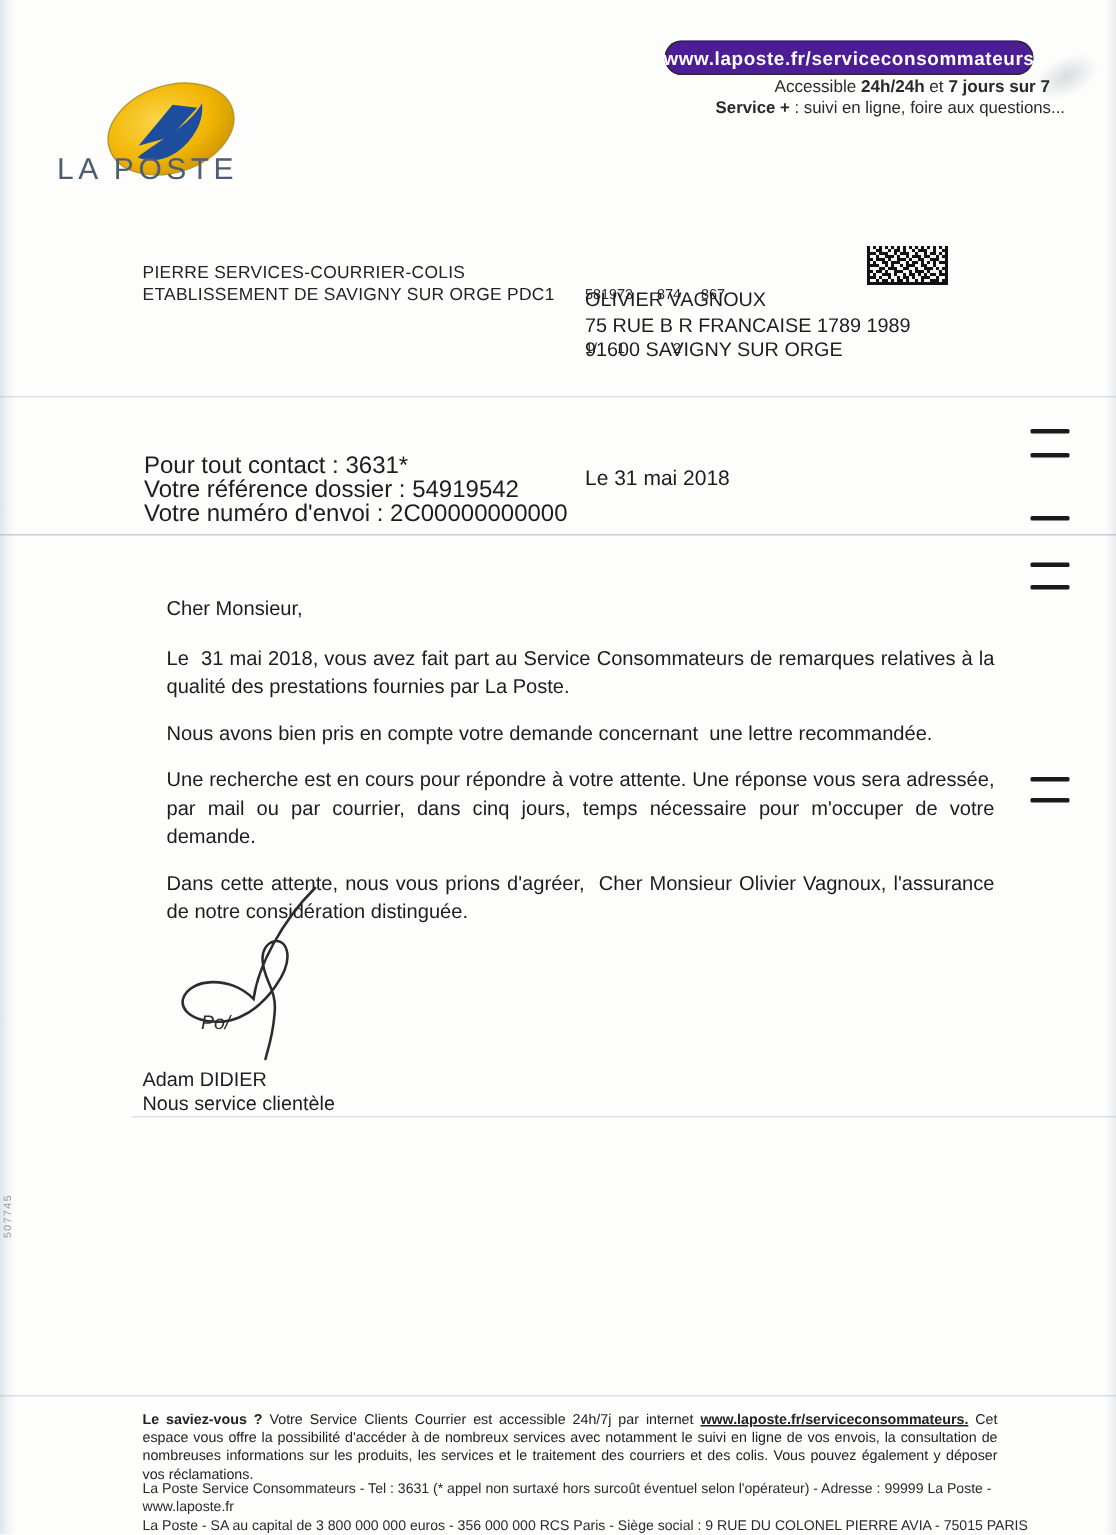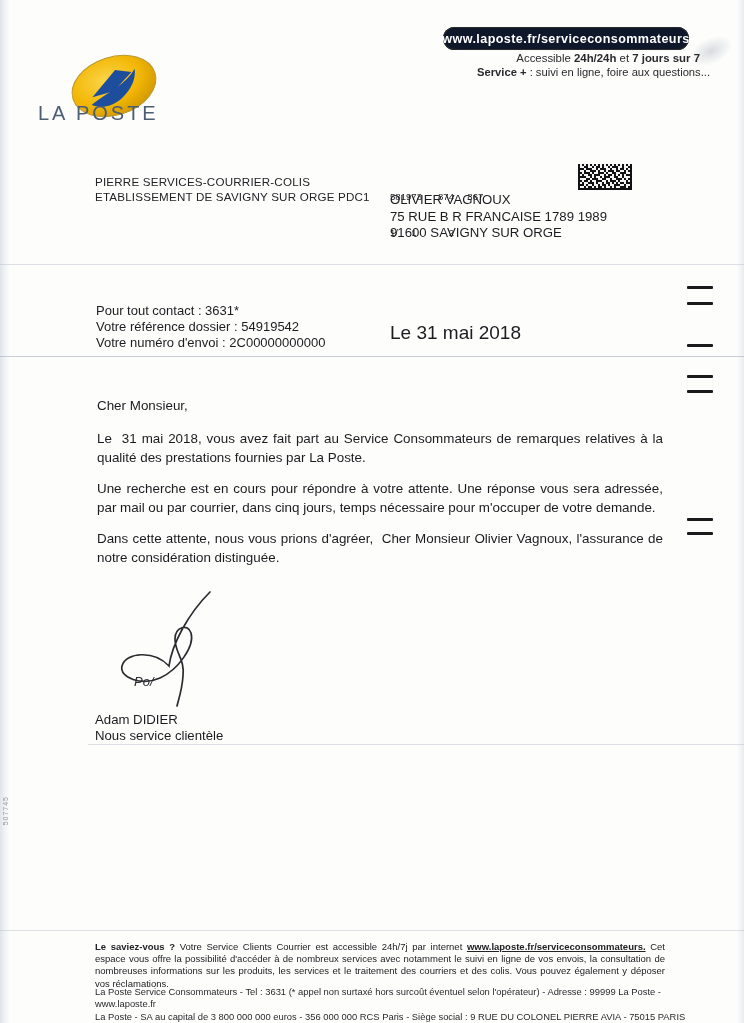--- a/index.html
+++ b/index.html
@@ -17,42 +17,42 @@
     background:radial-gradient(closest-side,rgba(150,158,168,.35),rgba(150,158,168,0));transform:rotate(-25deg);}
   .scanline{position:absolute;left:0;right:0;height:1px;background:rgba(168,178,192,.38)}
   .scanline.strong{background:rgba(158,168,182,.55)}
 
   
   .logo{position:absolute;left:36px;top:34px;width:150px;height:100px}
   .logo-text{position:absolute;left:38px;top:102px;width:150px;
     font-size:20px;font-weight:400;letter-spacing:3px;color:#4e5e72}
 
   
-  .banner{position:absolute;left:443px;top:27px;width:246px;height:23px;background:#0f172a;
+  .banner{position:absolute;left:443px;top:27px;width:246px;height:23px;background:#4c1d95;
     border-radius:13px;display:flex;align-items:center;justify-content:center;box-shadow:0 0 0 1px #2a2a2c inset}
   .banner span{color:#fff;font-size:12.6px;font-weight:700;letter-spacing:.4px}
   .access-line{position:absolute;left:400px;top:52px;width:300px;text-align:right;font-size:11.4px;color:#2a2a2e}
   .service-line{position:absolute;left:380px;top:66px;width:330px;text-align:right;font-size:11.2px;color:#2a2a2e}
   .b{font-weight:700}
 
   
   .sender{position:absolute;left:95px;top:174px;font-size:11.6px;line-height:15px;color:#232327;letter-spacing:.2px}
   .routing{position:absolute;left:390px;top:167px;font-size:9.6px;line-height:12px;color:#2a2a2e;white-space:pre}
   .barcode{position:absolute;left:578px;top:164px;display:grid;grid-template-columns:repeat(27,2px);grid-auto-rows:2px;background:#f4f4f2}
   .barcode i{display:block}
   .barcode i.on{background:#121214}
   .recipient{position:absolute;left:390px;top:192px;font-size:13.2px;line-height:16.5px;color:#1d1d21}
 
   
-  .reference{position:absolute;left:96px;top:303px;font-size:13px;line-height:15.8px;color:#1d1d21}
-  .date{position:absolute;left:390px;top:322px;font-size:19px;color:#1d1d21}
+  .reference{position:absolute;left:96px;top:303px;font-size:16px;line-height:15.8px;color:#1d1d21}
+  .date{position:absolute;left:390px;top:310px;font-size:14px;color:#1d1d21}
 
   
   .letter{position:absolute;left:95px;top:396px;width:568px;font-size:13.4px;line-height:19px;color:#1c1c20}
-  .letter p{margin:0 0 12px 2px;text-align:justify;white-space:pre-wrap}
+  .letter p{margin:0 0 12px 16px;text-align:justify;white-space:pre-wrap}
   .letter p.salutation{text-align:left;margin-bottom:14px}
 
   
   .signature{position:absolute;left:112px;top:590px;width:130px;height:118px}
   .signer{position:absolute;left:95px;top:712px;font-size:13.2px;line-height:16px;color:#1d1d21}
 
   
   .mark{position:absolute;left:687px;width:26px;height:3px;background:#1a1a1c;border-radius:1px}
 
   
@@ -473,20 +473,21 @@
 <div class="reference">
   <div>Pour tout contact : 3631*</div>
   <div>Votre référence dossier : 54919542</div>
   <div>Votre numéro d'envoi : 2C00000000000</div>
 </div>
 <div class="date">Le 31 mai 2018</div>
 
 <div class="letter">
   <p class="salutation">Cher Monsieur,</p>
   <p>Le  31 mai 2018, vous avez fait part au Service Consommateurs de remarques relatives à la qualité des prestations fournies par La Poste.</p>
+  <p>Nous avons bien pris en compte votre demande concernant  une lettre recommandée.</p>
   <p>Une recherche est en cours pour répondre à votre attente. Une réponse vous sera adressée, par mail ou par courrier, dans cinq jours, temps nécessaire pour m'occuper de votre demande.</p>
   <p>Dans cette attente, nous vous prions d'agréer,  Cher Monsieur Olivier Vagnoux, l'assurance de notre considération distinguée.</p>
 </div>
 
 <div class="signature">
   <svg width="130" height="118" viewBox="0 0 130 118">
     <path d="M98,2 C76,24 60,54 57,76 C42,60 14,62 10,76 C7,88 30,96 48,88 C66,80 83,56 79,43 C76,33 63,37 63,49 C63,63 73,69 71,86 C70,100 67,108 65,116" fill="none" stroke="#2b2b30" stroke-width="1.7" stroke-linecap="round"></path>
     <text x="22" y="96" font-size="13" font-style="italic" fill="#2b2b30" font-family="Liberation Sans, sans-serif">Po/</text>
   </svg>
 </div>

